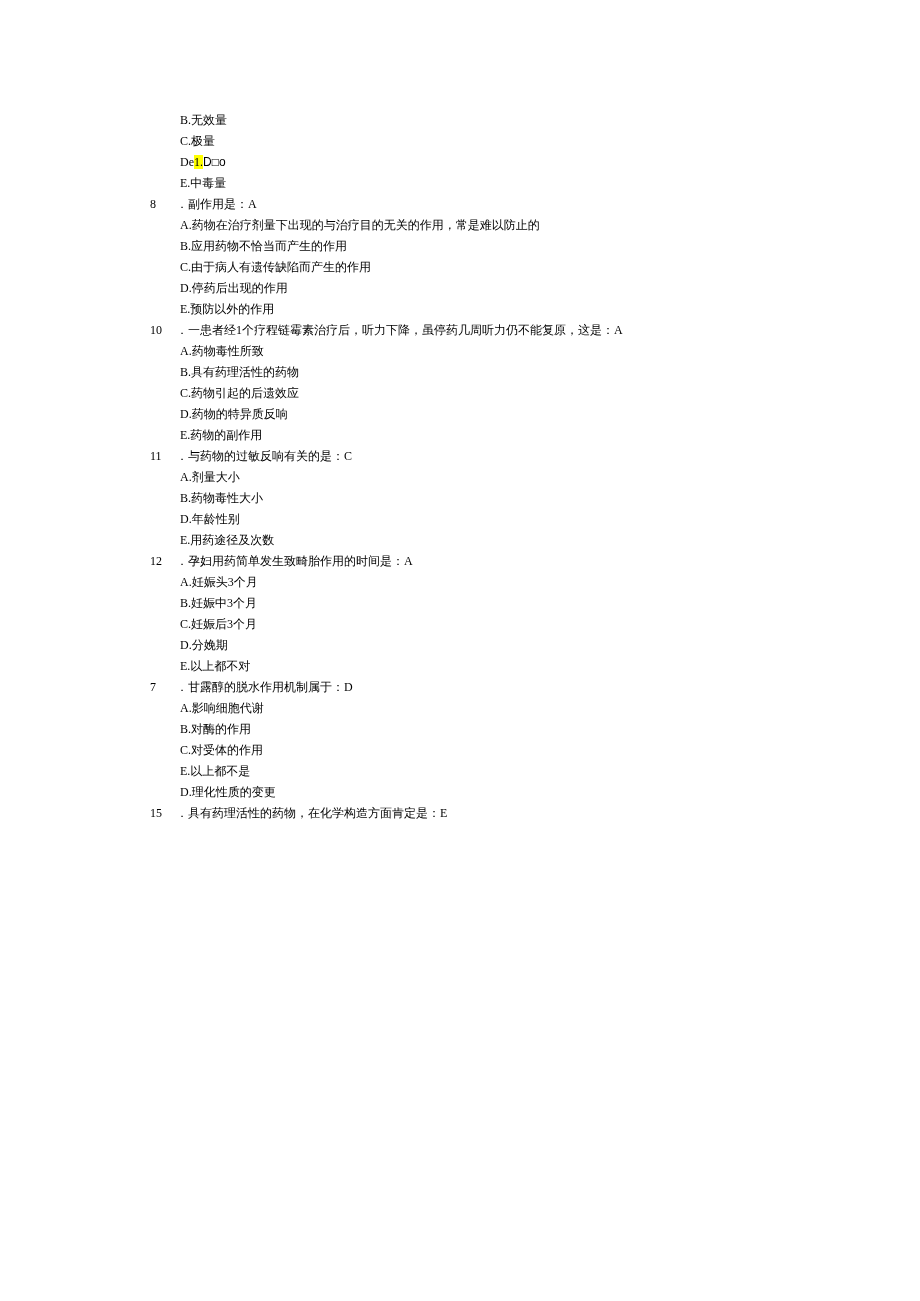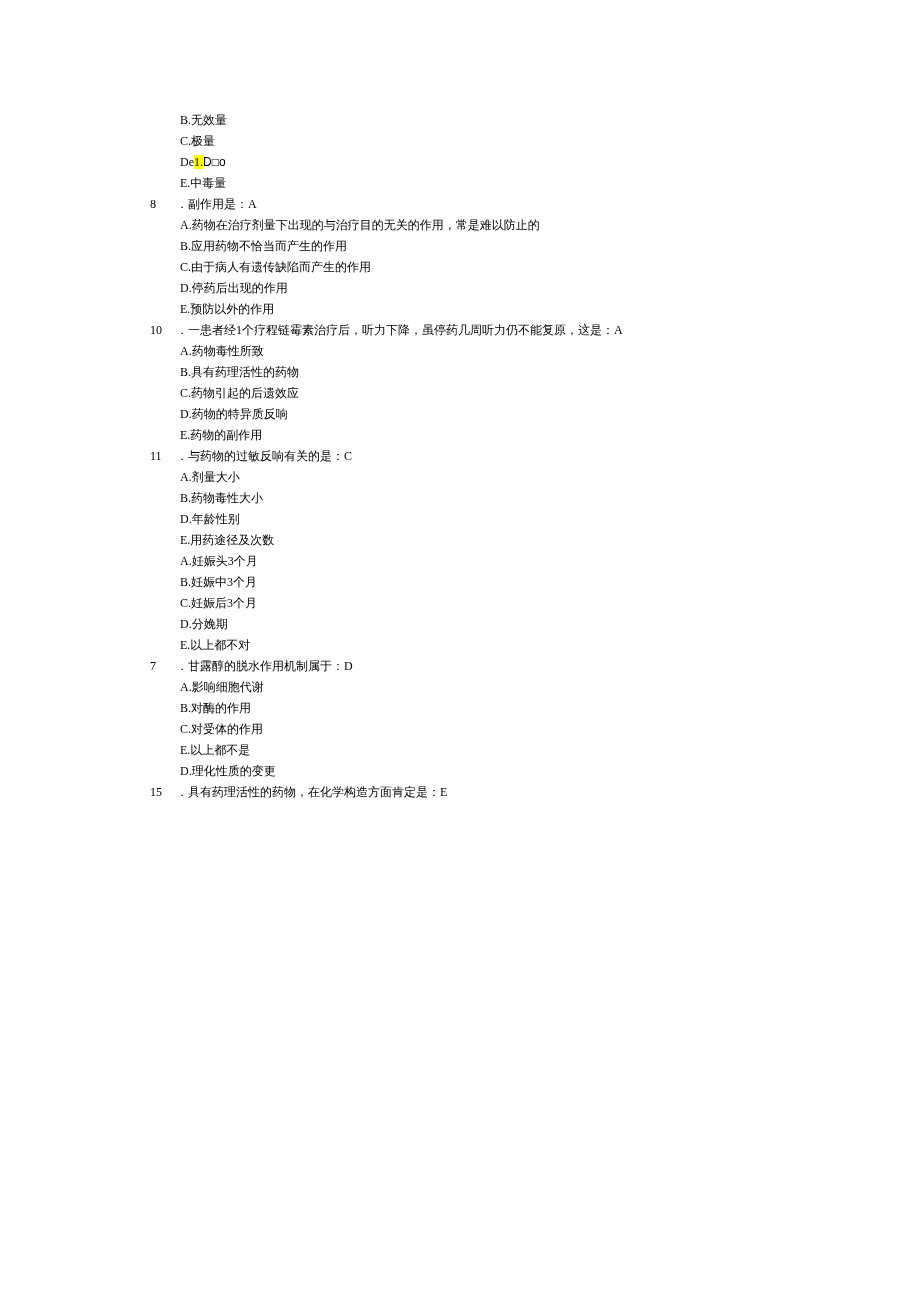--- a/index.html
+++ b/index.html
@@ -72,20 +72,21 @@
     <div class="q-line"><span class="q-num">11</span><span>．与药物的过敏反响有关的是：C</span></div>
     <div class="option-block">
       <div>A.剂量大小</div>
       <div>B.药物毒性大小</div>
       <div>D.年龄性别</div>
       <div>E.用药途径及次数</div>
     </div>
   </div>
 
   <div>
+    <div class="q-line"><span class="q-num">12</span><span>．孕妇用药简单发生致畸胎作用的时间是：A</span></div>
     <div class="option-block">
       <div>A.妊娠头3个月</div>
       <div>B.妊娠中3个月</div>
       <div>C.妊娠后3个月</div>
       <div>D.分娩期</div>
       <div>E.以上都不对</div>
     </div>
   </div>
 
   <div>

